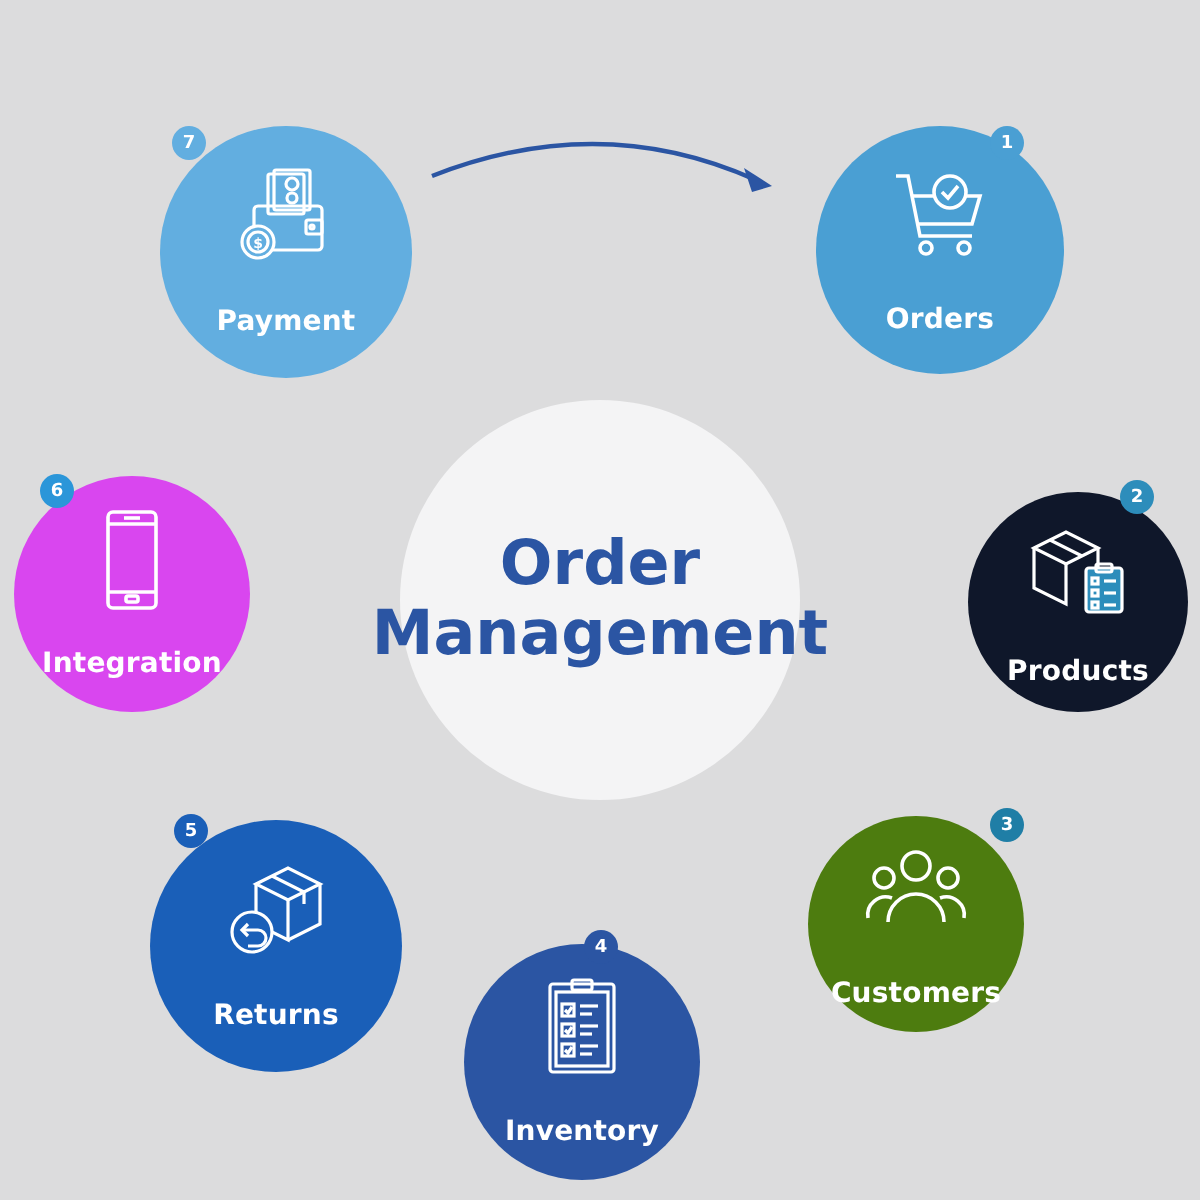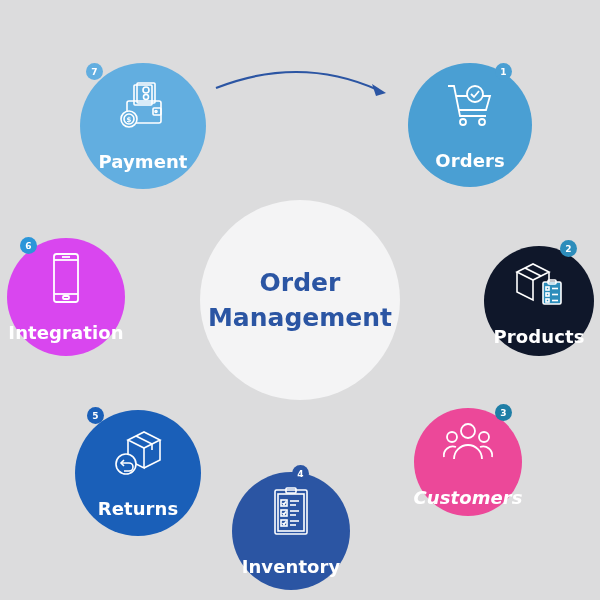--- a/index.html
+++ b/index.html
@@ -1,21 +1,21 @@
 <!DOCTYPE html>
 <html><head>
 <meta charset="utf-8">
 <style>
   html,body{margin:0;padding:0;}
   body{width:600px;height:600px;background:#dcdcdd;position:relative;overflow:hidden;font-family:"DejaVu Sans","Liberation Sans",sans-serif;}
   .node{position:absolute;border-radius:50%;color:#fff;display:flex;flex-direction:column;align-items:center;justify-content:center;}
-  .node .label{font-weight:bold;font-size:18px;margin-top:18px;letter-spacing:0.1px;}
+  .node .label{font-weight:bold;font-size:14px;margin-top:18px;letter-spacing:0.1px;}
   .node .icon{width:52px;height:52px;}
   .badge{position:absolute;width:17px;height:17px;border-radius:50%;color:#fff;font-size:9px;font-weight:bold;display:flex;align-items:center;justify-content:center;}
-  .center{position:absolute;left:200px;top:200px;width:200px;height:200px;border-radius:50%;background:#f4f4f5;display:flex;flex-direction:column;align-items:center;justify-content:center;color:#2b55a3;font-weight:bold;font-size:25px;line-height:35px;text-align:center;}
+  .center{position:absolute;left:200px;top:200px;width:200px;height:200px;border-radius:50%;background:#f4f4f5;display:flex;flex-direction:column;align-items:center;justify-content:center;color:#2b55a3;font-weight:bold;font-size:31px;line-height:35px;text-align:center;}
   svg.arrow{position:absolute;left:0;top:0;}
 </style>
 </head>
 <body>
 
 <svg class="arrow" width="600" height="600">
   <path d="M216 88 Q300 55 378 90" fill="none" stroke="#2b55a3" stroke-width="2.2"></path>
   <polygon points="386,93 372,84 376,96" fill="#2b55a3"></polygon>
 </svg>
 
@@ -92,21 +92,21 @@
     <path d="M48 12 V32 L32 40"></path>
     <path d="M24 8 L40 16 V22"></path>
     <circle cx="14" cy="36" r="10" fill="#1a5fb8"></circle>
     <path d="M9 35 H17 A4 4 0 0 1 17 43 H12"></path>
     <path d="M12 32 L9 35 L12 38"></path>
   </svg>
   <div class="label">Returns</div>
 </div>
 <div class="badge" style="left:87px;top:407px;background:#1a5fb8;">5</div>
 
-<div class="node" style="left:414px;top:408px;width:108px;height:108px;background:#ec4899;font-style:italic;">
+<div class="node" style="left:404px;top:408px;width:108px;height:108px;background:#4d7c0f;">
   <svg class="icon" viewBox="0 0 52 52" fill="none" stroke="#fff" stroke-width="1.8">
     <circle cx="26" cy="14" r="7"></circle>
     <circle cx="10" cy="20" r="5"></circle>
     <circle cx="42" cy="20" r="5"></circle>
     <path d="M12 42 A14 14 0 0 1 40 42"></path>
     <path d="M2 40 A9 9 0 0 1 14 30"></path>
     <path d="M50 40 A9 9 0 0 0 38 30"></path>
   </svg>
   <div class="label">Customers</div>
 </div>

